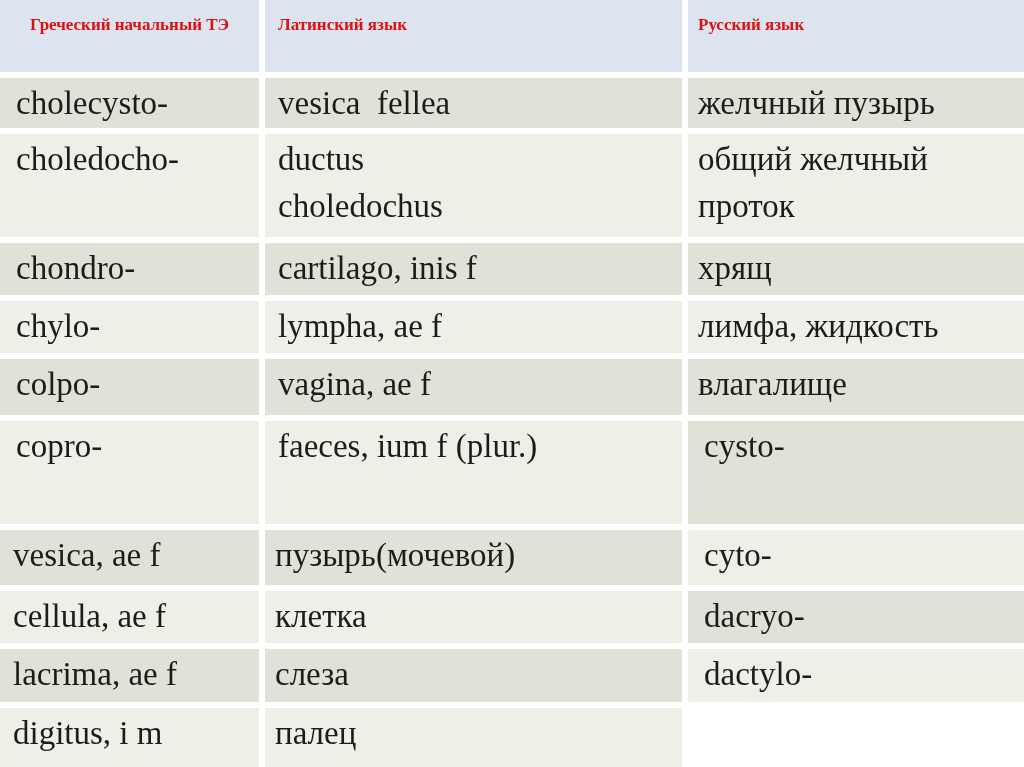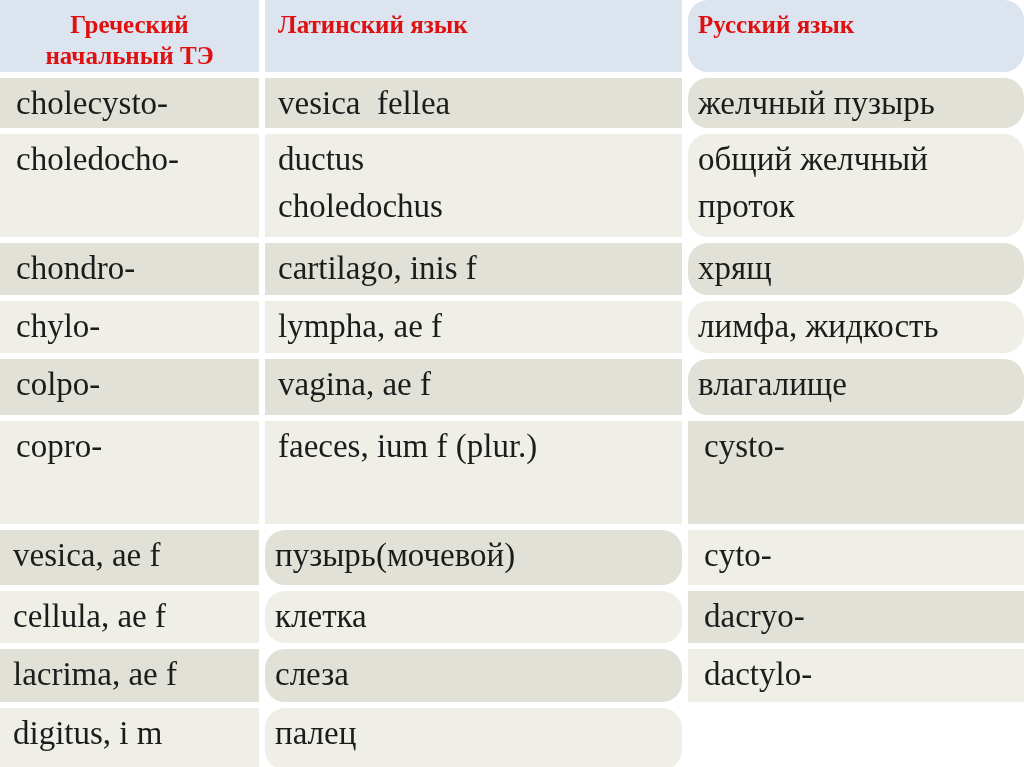--- a/index.html
+++ b/index.html
@@ -25,28 +25,28 @@
     font-family: "Liberation Serif", "DejaVu Serif", serif;
     font-size: 33px;
     line-height: 47px;
     color: #1c1c1c;
     padding: 2px 6px 0 10px;
     white-space: pre-wrap;
     overflow: hidden;
   }
   .c1 { padding-left: 16px; }
   .c2 { padding-left: 13px; }
-  .c3 { padding-left: 10px; border-radius: 20px; }
+  .c3 { padding-left: 10px; }
   .dark  { background: #e1e1d8; }
   .light { background: #efefe8; }
   .head {
     background: #dce4f0;
     color: #de1110;
     font-weight: bold;
-    font-size: 25px;
+    font-size: 17px;
     line-height: 31px;
     padding-top: 9px;
   }
   .head.c1 { text-align: center; padding-left: 6px; padding-right: 6px; }
 </style>
 </head>
 <body>
 
 <div class="slide">
   <div class="grid">

